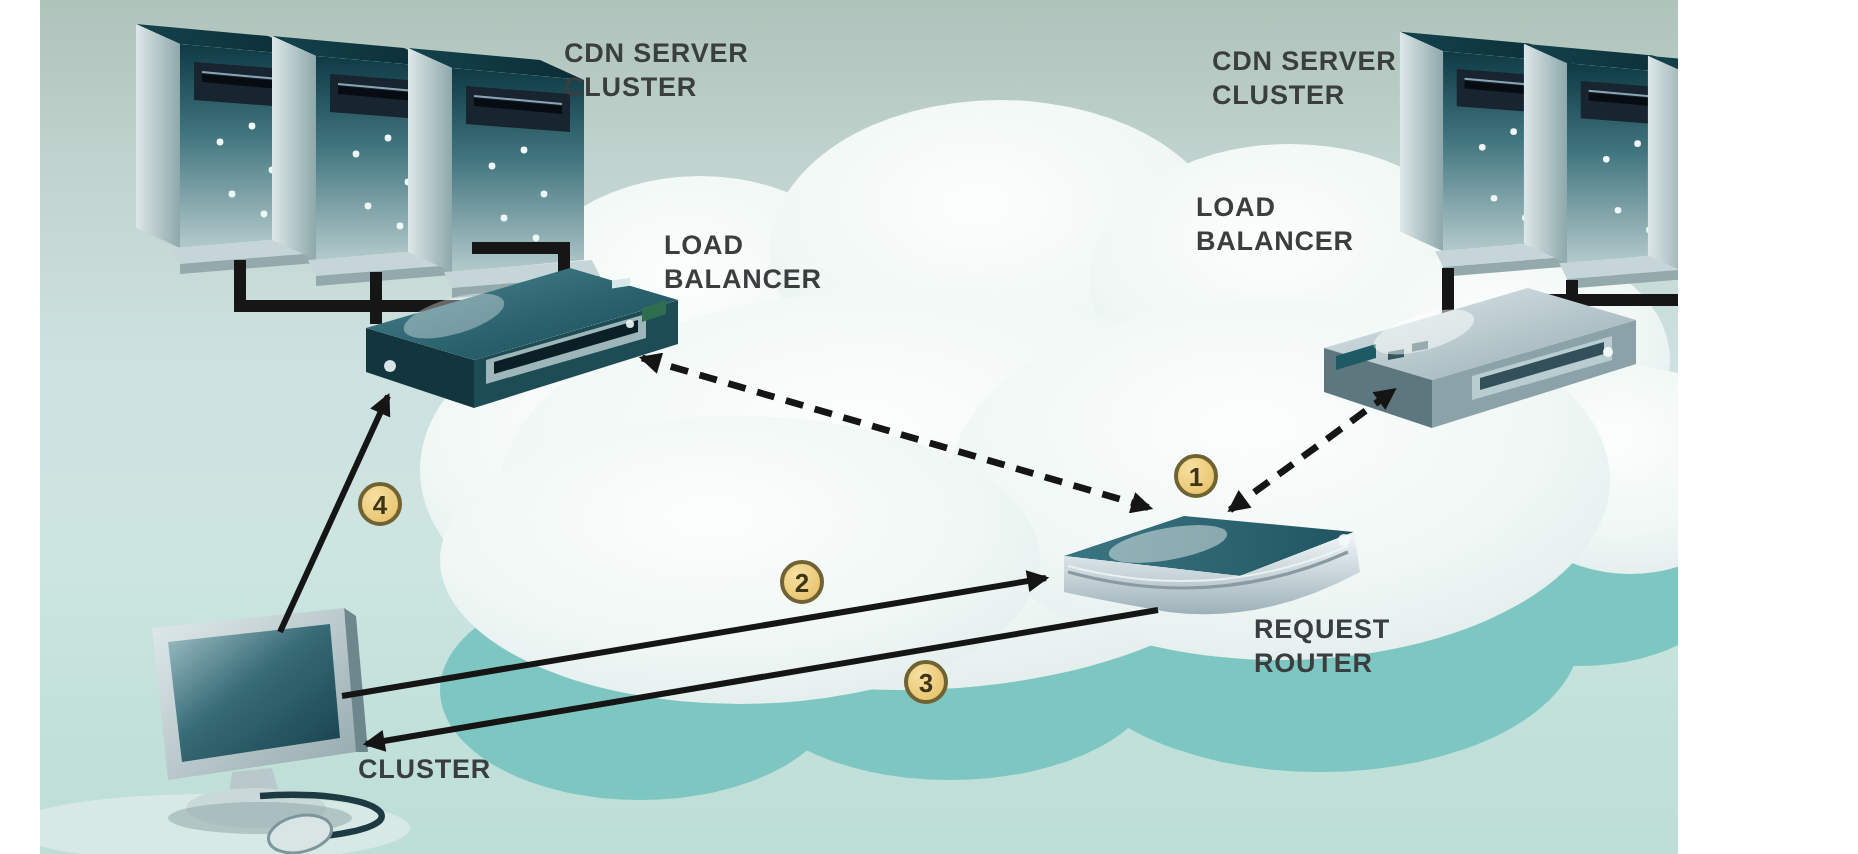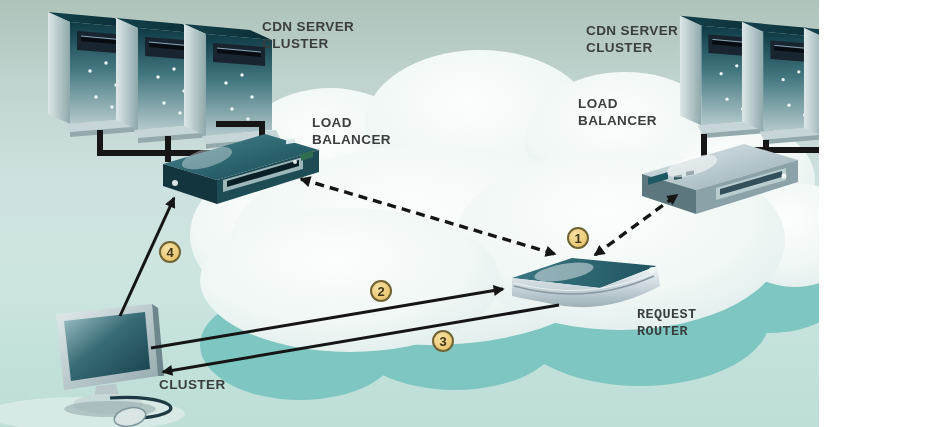--- a/index.html
+++ b/index.html
@@ -2,20 +2,21 @@
 <html style="--label-text: #3a3e3e; --badge-fill: #e9c672; --badge-border: #6f6333; --badge-text: #3e3517; --arrow: #151515; --cable: #161616; --cloud-white: #f7fcfb; --cloud-teal: #7ec6c1; --device-teal: #2d6e78; --device-silver: #c6d4d8;"><head>
 <meta charset="utf-8">
 <style>
   html,body{margin:0;padding:0;}
   .stage{
     position:relative;
     width:819px;height:427px;
     overflow:hidden;
     background:linear-gradient(180deg,#aec3ba 0%,#bfd2cd 18%,#cde1e0 42%,#cde5e1 65%,#c0e0d9 88%,#bedfd8 100%);
     font-family:"Liberation Sans",sans-serif;
+    margin-left:20px;
   }
   .stage svg.art{position:absolute;left:0;top:0;}
   .lbl{
     position:absolute;
     font-weight:bold;
     font-size:13.5px;
     line-height:17px;
     letter-spacing:.4px;
     color:var(--label-text,#3a3e3e);
     white-space:normal;
@@ -209,21 +210,21 @@
       <line class="arrow" x1="559" y1="305" x2="163" y2="372" stroke-width="3" marker-end="url(#ah)"></line>
       <line class="arrow dash" x1="301" y1="179" x2="555" y2="254" stroke-width="3.4" marker-start="url(#ah)" marker-end="url(#ah)"></line>
       <line class="arrow dash" x1="595" y1="255" x2="677" y2="195" stroke-width="3.4" marker-start="url(#ah)" marker-end="url(#ah)"></line>
     </g>
   </svg>
 
   <div class="lbl" style="left:262px;top:18px;width:108px;">CDN SERVER CLUSTER</div>
   <div class="lbl" style="left:586px;top:22px;width:108px;">CDN SERVER CLUSTER</div>
   <div class="lbl" style="left:312px;top:114px;width:96px;">LOAD BALANCER</div>
   <div class="lbl" style="left:578px;top:95px;width:96px;">LOAD BALANCER</div>
-  <div class="lbl" style="left:637px;top:306px;width:96px;font-family:Liberation Mono, monospace;">REQUEST ROUTER</div>
+  <div class="lbl" style="left:607px;top:306px;width:96px;">REQUEST ROUTER</div>
   <div class="lbl" style="left:159px;top:376px;width:80px;">CLUSTER</div>
 
   <div class="badge" style="left:567px;top:227px;">1</div>
   <div class="badge" style="left:370px;top:280px;">2</div>
   <div class="badge" style="left:432px;top:330px;">3</div>
   <div class="badge" style="left:159px;top:241px;">4</div>
 
 </div>
 
 </body></html>

